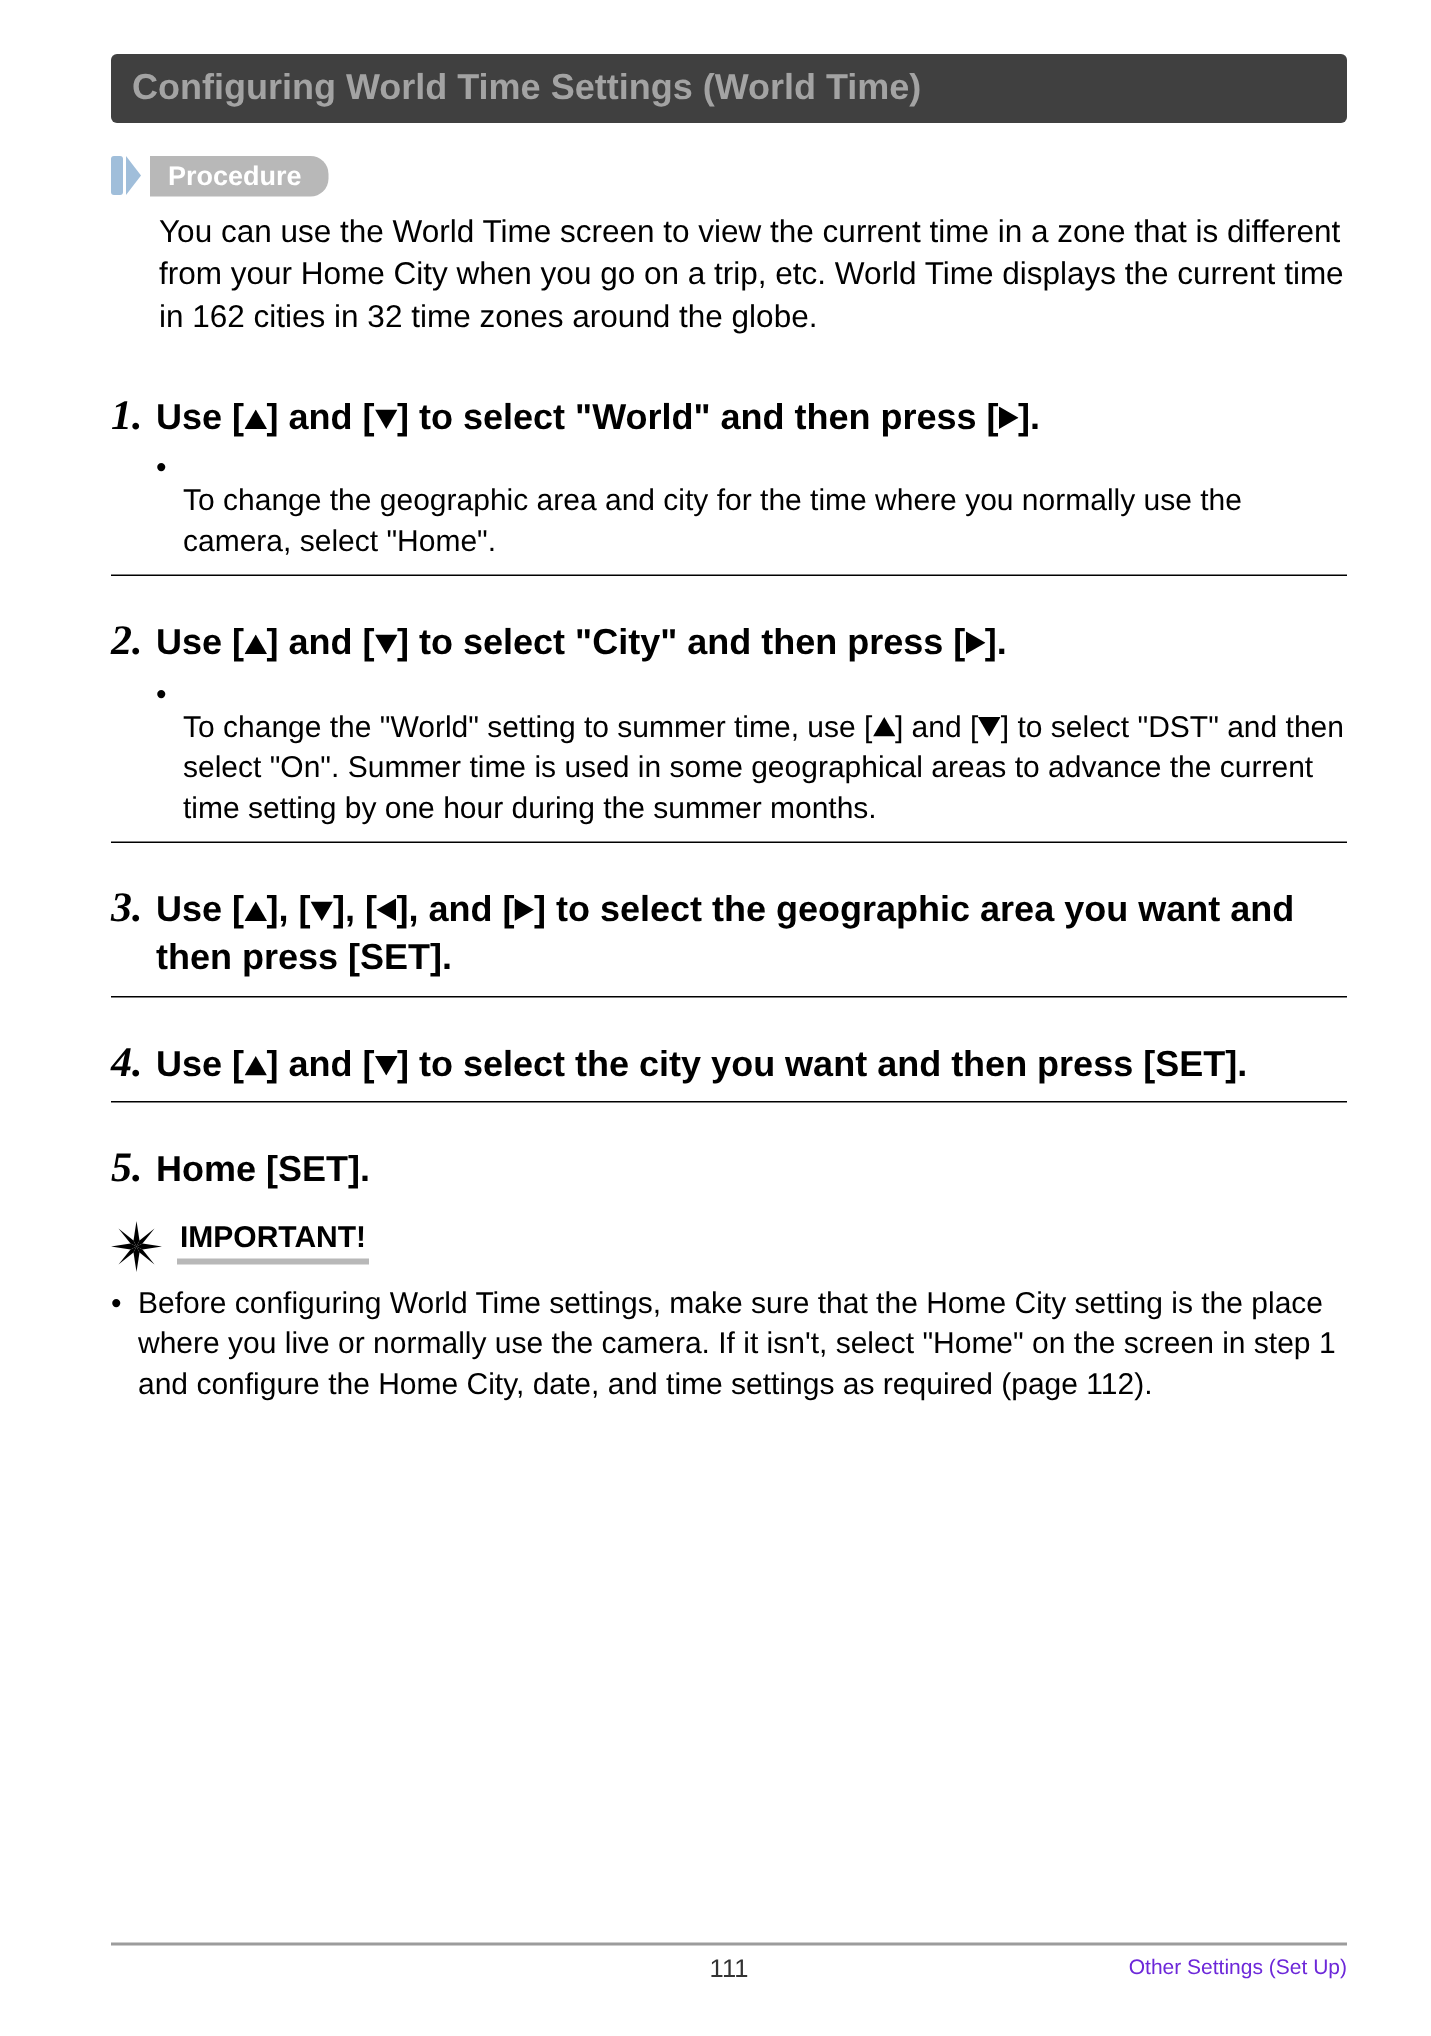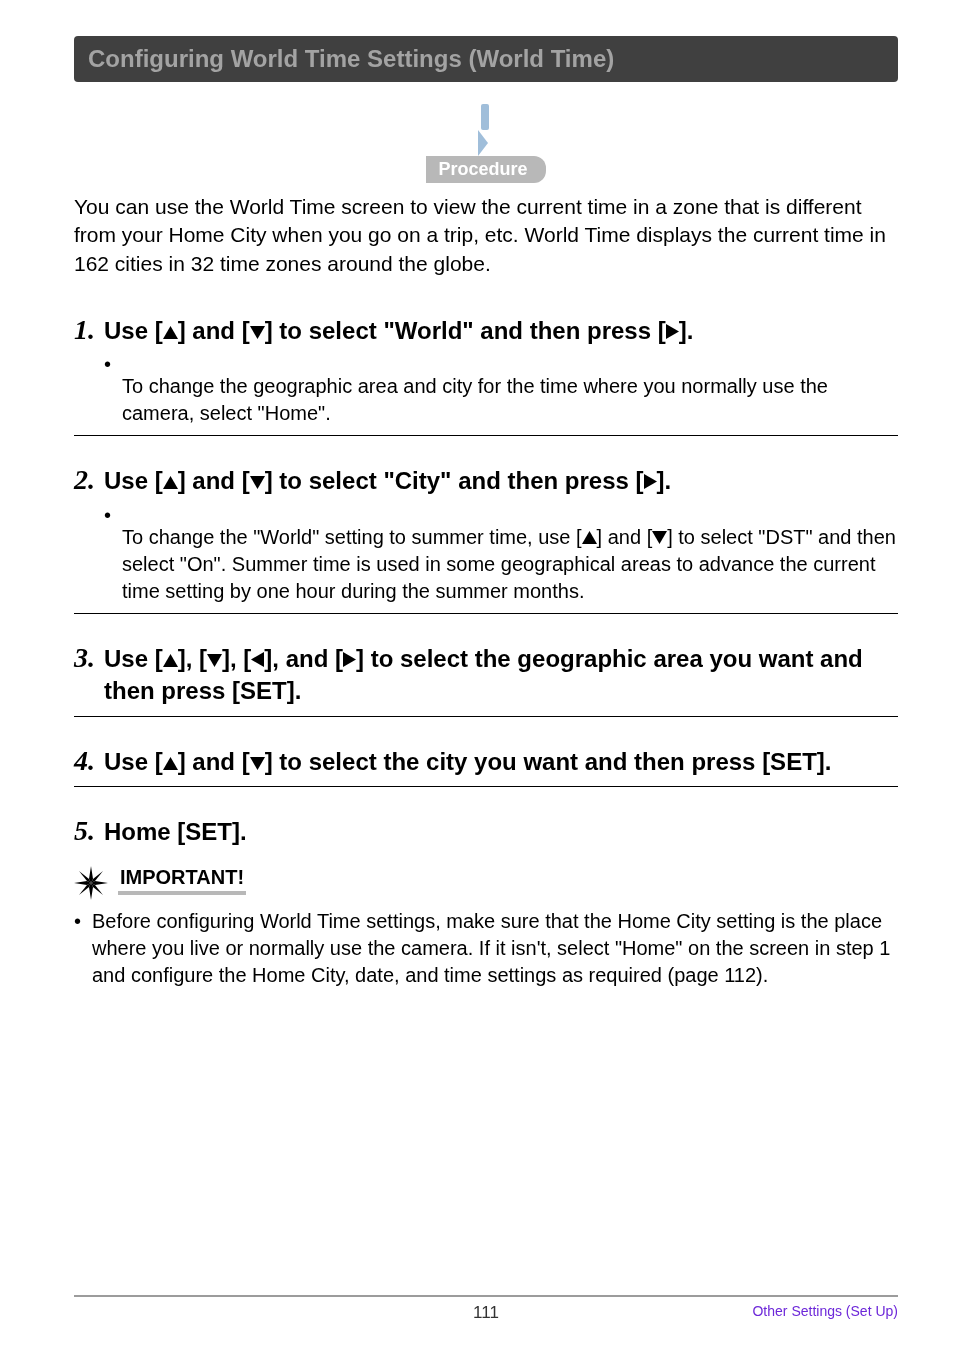--- a/index.html
+++ b/index.html
@@ -1,25 +1,25 @@
 <!DOCTYPE html>
 <html><head>
 <meta charset="utf-8">
 <style>
   * { margin: 0; padding: 0; box-sizing: border-box; }
   html, body { width: 954px; height: 1357px; background: #fff; font-family: Arial, Helvetica, sans-serif; color: #000; }
   .page { width: 954px; height: 1357px; position: relative; padding: 36px 56px 0 74px; }
   .section-header { background: #404040; color: #a3a3a3; font-size: 24px; font-weight: bold; padding: 9px 14px; border-radius: 4px; margin-bottom: 22px; }
-  .proc-row { display: flex; align-items: center; margin-bottom: 10px; gap: 0; flex-direction: column; }
+  .proc-row { display: flex; align-items: flex-start; margin-bottom: 10px; gap: 0; }
   .proc-bar { width: 8px; height: 26px; background: #a0beda; border-radius: 2px; margin-right: 2px; }
   .proc-chev { width: 0; height: 0; border-left: 10px solid #a0beda; border-top: 13px solid transparent; border-bottom: 13px solid transparent; margin-right: 6px; }
   .proc-pill { background: #b8b8b8; color: #fff; font-weight: bold; font-size: 18px; padding: 3px 18px 3px 12px; border-radius: 0 12px 12px 0; }
   .menu-line { font-size: 21px; font-weight: bold; margin-bottom: 8px; }
   .arrow { display: inline-block; vertical-align: middle; margin: 0 6px; }
-  .body-text { font-size: 21px; line-height: 1.35; margin-bottom: 18px; }
+  .body-text { font-size: 21px; line-height: 1.35; margin-bottom: 18px; margin-left: 32px; }
   .step { border-top: 1px solid #000; padding-top: 10px; margin-top: 6px; margin-bottom: 8px; }
   .step.first { border-top: none; margin-top: 12px; padding-top: 0; }
   .step-row { display: flex; align-items: baseline; }
   .step-num { font-family: Georgia, 'Times New Roman', serif; font-style: italic; font-weight: bold; font-size: 28px; width: 30px; flex-shrink: 0; line-height: 1; }
   .step-text { font-size: 24px; font-weight: bold; line-height: 1.35; margin-top: 19px; }
   .sub { margin-left: 30px; margin-top: 6px; display: flex; }
   .sub-bullet { width: 18px; flex-shrink: 0; font-size: 20px; }
   .sub-text { font-size: 20px; line-height: 1.35; margin-top: 20px; }
   .important-block { margin-top: 18px; }
   .important-row { display: flex; align-items: flex-start; margin-bottom: 8px; }

